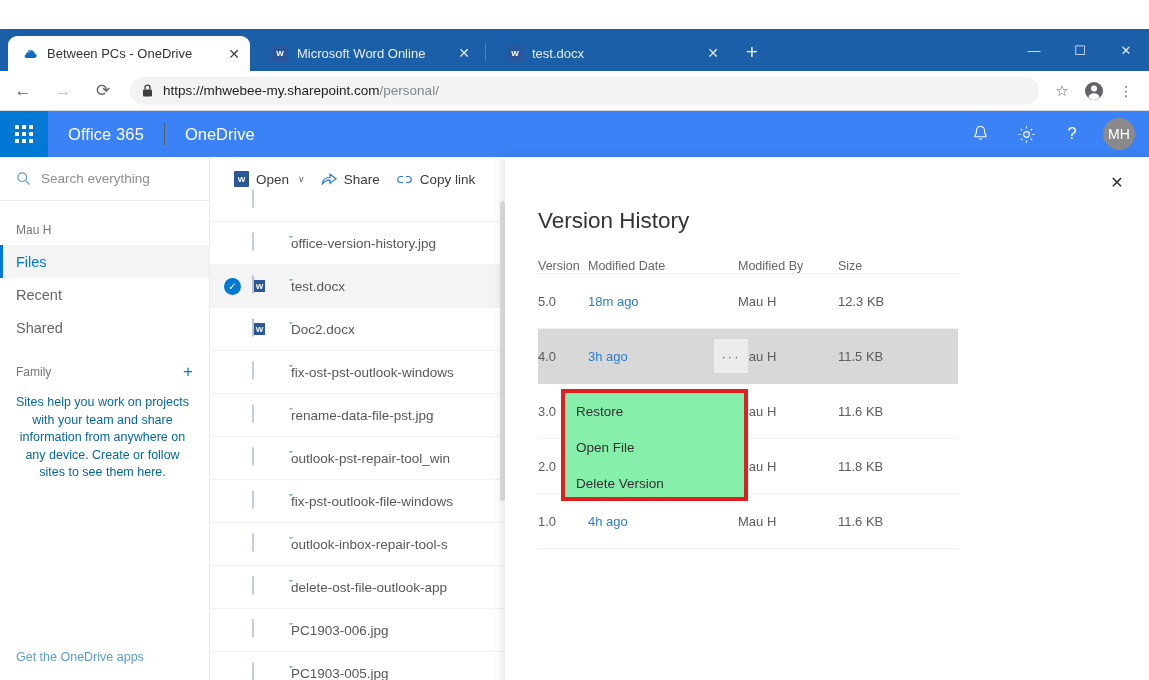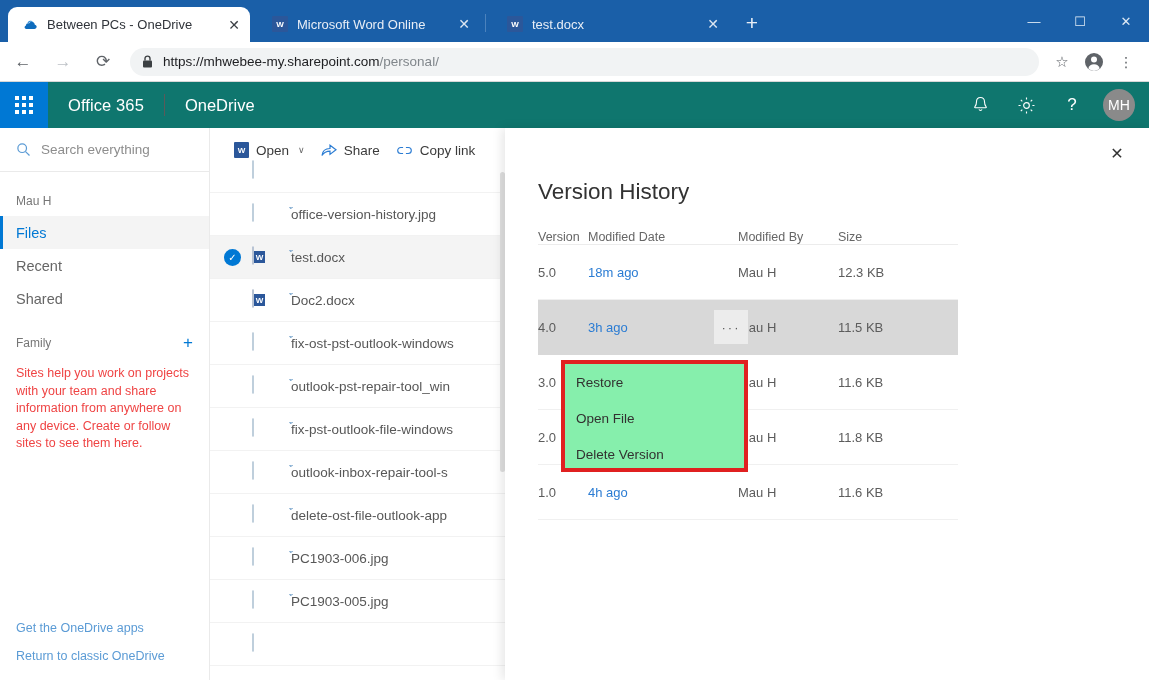--- a/index.html
+++ b/index.html
@@ -1,21 +1,21 @@
 <!DOCTYPE html>
 <html><head>
 <meta charset="utf-8">
 <style>
   * { box-sizing: border-box; margin: 0; padding: 0; }
   html, body {
     width: 1149px; height: 680px;
     font-family: "Liberation Sans", sans-serif;
     overflow: hidden; background: #ffffff;
   }
-  #app { position: relative; width: 1149px; height: 592px; }
+  #app { position: relative; width: 1149px; height: 592px; margin-top: 29px; }
 
   
   .tabstrip {
     position: absolute; top: 0; left: 0; width: 1149px; height: 42px;
     background: #1a5fa8;
   }
   .tab {
     position: absolute; top: 6px; height: 36px;
     display: flex; align-items: center; padding: 0 10px 0 14px;
     font-size: 13px; color: #e8eef6;
@@ -65,21 +65,21 @@
   .star, .profile, .kebab {
     width: 30px; height: 30px; margin-right: 2px;
     display: flex; align-items: center; justify-content: center;
     color: #5f6368; font-size: 15px; cursor: pointer;
   }
   .kebab { margin-right: 8px; font-size: 14px; letter-spacing: 0; }
 
   
   .suitebar {
     position: absolute; top: 82px; left: 0; width: 1149px; height: 46px;
-    background: #0f766e; display: flex; align-items: center; color: #fff;
+    background: #3b82f6; display: flex; align-items: center; color: #fff;
   }
   .waffle {
     width: 48px; height: 46px; background: #0078d4;
     display: flex; align-items: center; justify-content: center; cursor: pointer;
   }
   .waffle-grid { display: grid; grid-template-columns: repeat(3, 4px); gap: 3px; }
   .waffle-grid i { width: 4px; height: 4px; background: #fff; display: block; }
   .suite-brand { font-size: 16.5px; margin-left: 20px; letter-spacing: .1px; }
   .suite-div { width: 1px; height: 22px; background: #5a5a5a; margin: 0 20px; }
   .suite-app { font-size: 16.5px; }
@@ -120,21 +120,21 @@
   .nav-item.active::before {
     content: ""; position: absolute; left: 0; top: 0; bottom: 0;
     width: 3px; background: #0078d4;
   }
   .fam-head {
     display: flex; align-items: center; padding: 18px 16px 6px 16px;
   }
   .fam-head .t { font-size: 12px; color: #767676; text-align: right; }
   .fam-head .plus { margin-left: auto; color: #0078d4; font-size: 17px; cursor: pointer; }
   .fam-desc {
-    font-size: 12.5px; color: #ef4444; line-height: 17.5px; padding: 6px 20px 0 16px;
+    font-size: 12.5px; color: #0369a1; line-height: 17.5px; padding: 6px 20px 0 16px; text-align: center;
   }
   .leftnav-foot { position: absolute; left: 0; bottom: 10px; width: 100%; }
   .foot-link {
     display: block; font-size: 12.5px; color: #5b9bd5; padding: 7px 16px; cursor: pointer;
   }
 
   
   .filelist {
     position: absolute; top: 128px; left: 210px; width: 295px; height: 552px;
     background: #ffffff; overflow: hidden;
@@ -410,20 +410,24 @@
       <div class="frow">
         <span class="ficon"><span class="doc-ic"></span></span>
         <span class="fname"><span class="sync">↯</span><span>Doc2.docx</span></span>
       </div>
       <div class="frow">
         <span class="ficon"><span class="img-ic"></span></span>
         <span class="fname"><span class="sync">↯</span><span>fix-ost-pst-outlook-windows</span></span>
       </div>
       <div class="frow">
         <span class="ficon"><span class="img-ic"></span></span>
+        <span class="fname"><span class="sync">↯</span><span>rename-data-file-pst.jpg</span></span>
+      </div>
+      <div class="frow">
+        <span class="ficon"><span class="img-ic"></span></span>
         <span class="fname"><span class="sync">↯</span><span>outlook-pst-repair-tool_win</span></span>
       </div>
       <div class="frow">
         <span class="ficon"><span class="img-ic"></span></span>
         <span class="fname"><span class="sync">↯</span><span>fix-pst-outlook-file-windows</span></span>
       </div>
       <div class="frow">
         <span class="ficon"><span class="img-ic"></span></span>
         <span class="fname"><span class="sync">↯</span><span>outlook-inbox-repair-tool-s</span></span>
       </div>

